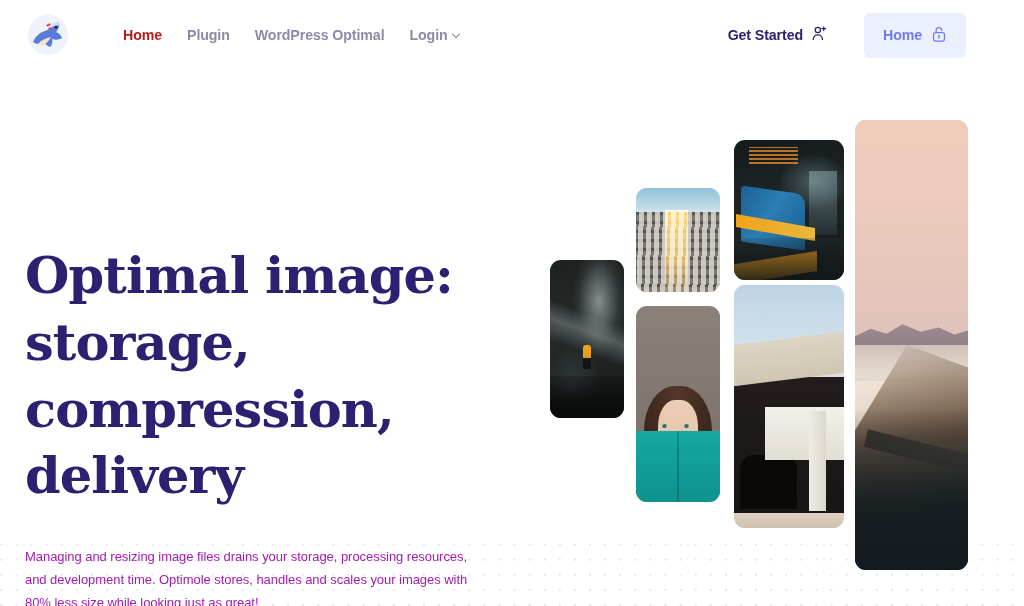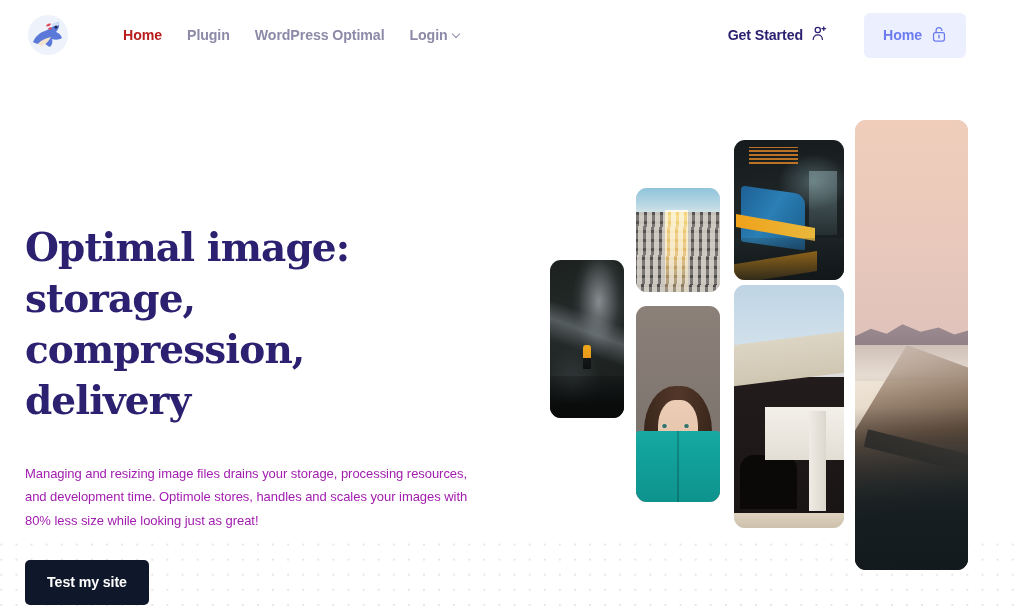--- a/index.html
+++ b/index.html
@@ -131,25 +131,26 @@
   .hero-copy {
     position: absolute;
     left: 25px;
     top: 222px;
     width: 470px;
     z-index: 5;
   }
   .hero-title {
     font-family: "DejaVu Serif", "Liberation Serif", serif;
     font-weight: bold;
-    font-size: 39px;
+    font-size: 51px;
     line-height: 1.31;
     color: #2b2170;
     letter-spacing: -0.9px;
     max-width: 430px;
+    margin-top: 20px;
   }
   .hero-sub {
     margin-top: 36px;
     font-size: 13px;
     line-height: 1.78;
     color: #a21caf;
     max-width: 445px;
     letter-spacing: -0.05px;
   }
   .hero-ctas {

